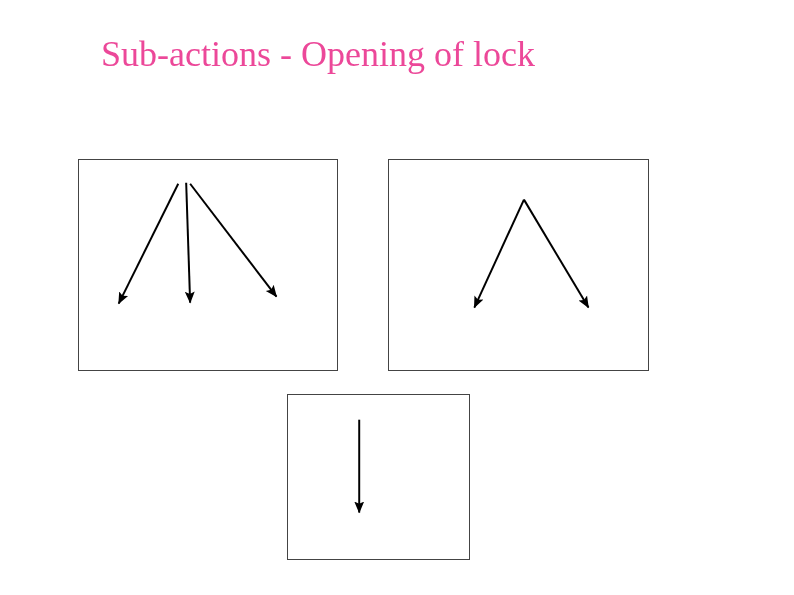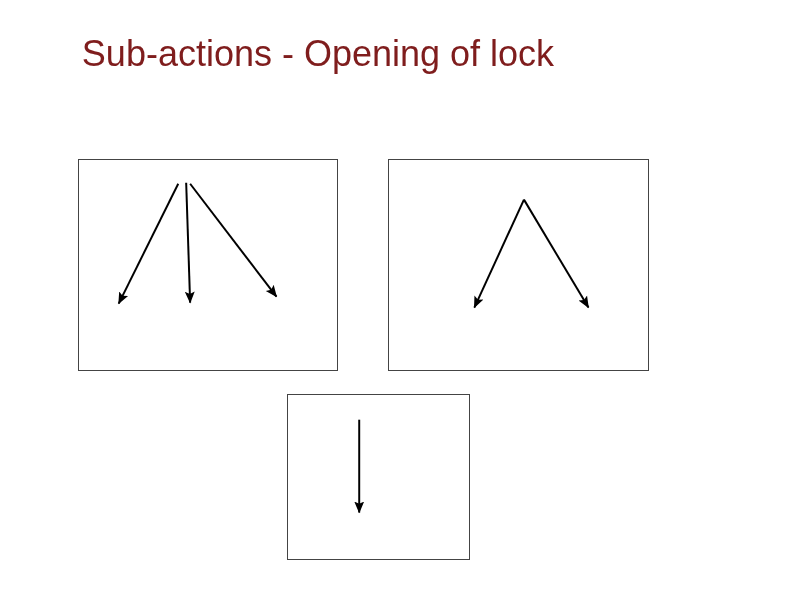--- a/index.html
+++ b/index.html
@@ -23,26 +23,26 @@
     height: 595px;
     background: #ffffff;
   }
 
   #slide-title {
     position: absolute;
     left: 0;
     top: 32px;
     width: 636px;
     text-align: center;
-    font-family: Liberation Sans, sans-serif;
+    font-family: Liberation Serif, serif;
     font-size: 36px;
     font-weight: normal;
     line-height: 44px;
     letter-spacing: 0px;
-    color: #7f1d1d;
+    color: #ec4899;
     white-space: nowrap;
   }
 
   .panel {
     position: absolute;
     box-sizing: border-box;
     background: #ffffff;
     border: 1px solid #444444;
   }
 

